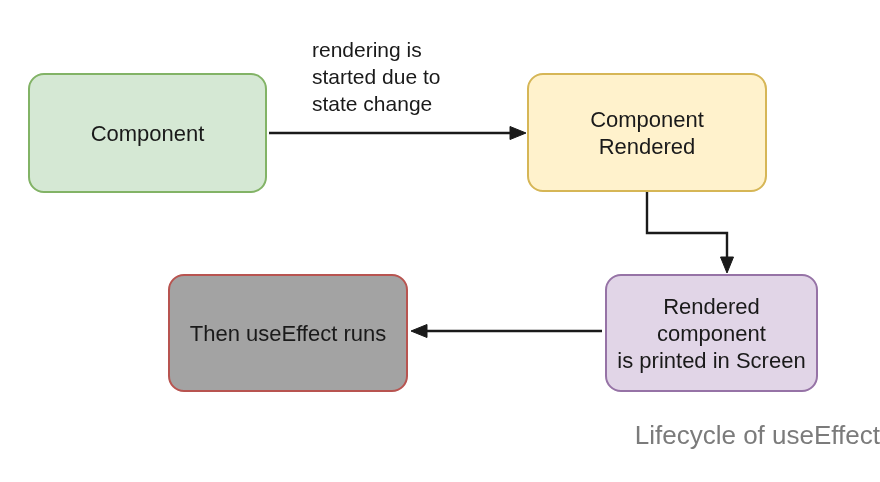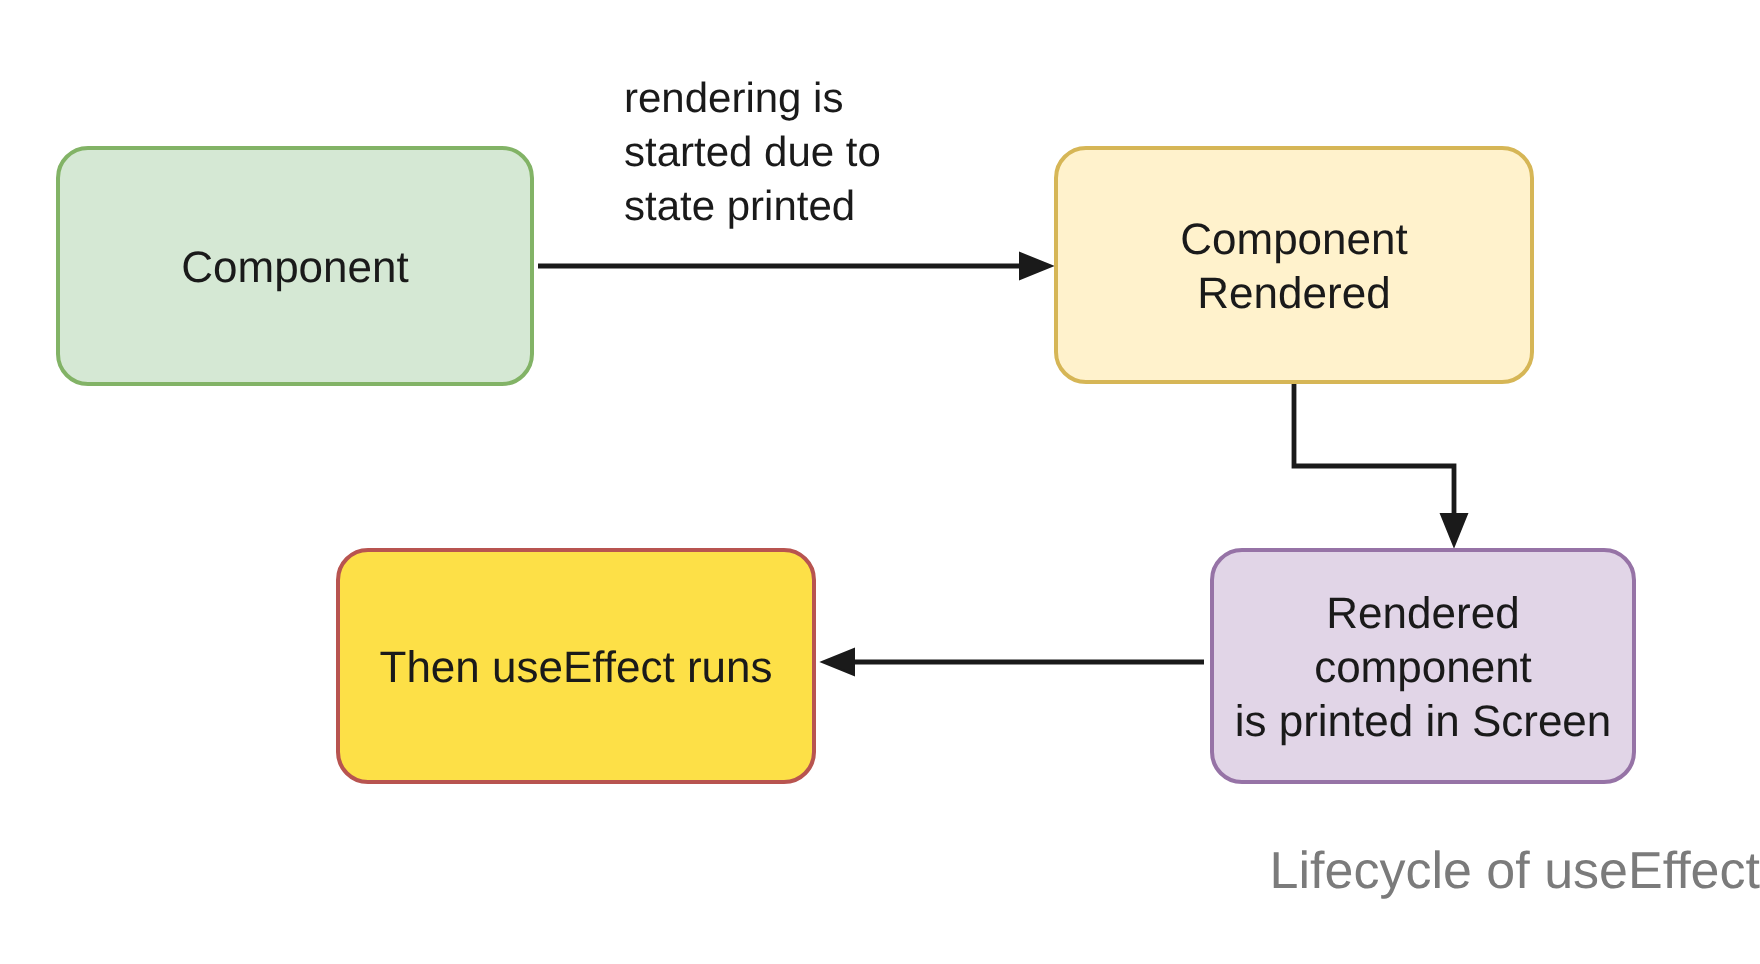--- a/index.html
+++ b/index.html
@@ -88,23 +88,23 @@
   <div class="node" id="node-component-rendered" style="background: rgb(255, 242, 204); border-color: rgb(214, 182, 86);">
     <span class="node-label" style="color: rgb(26, 26, 26);">Component
 Rendered</span>
   </div>
 
   <div class="node" id="node-rendered-printed" style="background: rgb(225, 213, 231); border-color: rgb(150, 115, 166);">
     <span class="node-label" style="color: rgb(26, 26, 26);">Rendered component
 is printed in Screen</span>
   </div>
 
-  <div class="node" id="node-useeffect-runs" style="background: #fde047; border-color: rgb(184, 84, 80);">
+  <div class="node" id="node-useeffect-runs" style="background: #a3a3a3; border-color: rgb(184, 84, 80);">
     <span class="node-label" style="color: rgb(26, 26, 26);">Then useEffect runs</span>
   </div>
 
   <div class="edge-label" style="color: rgb(26, 26, 26);">rendering is
 started due to
-state printed</div>
+state change</div>
 
   <div class="caption" style="color: rgb(123, 123, 123);">Lifecycle of useEffect</div>
 
 </div>
 
 </body></html>

